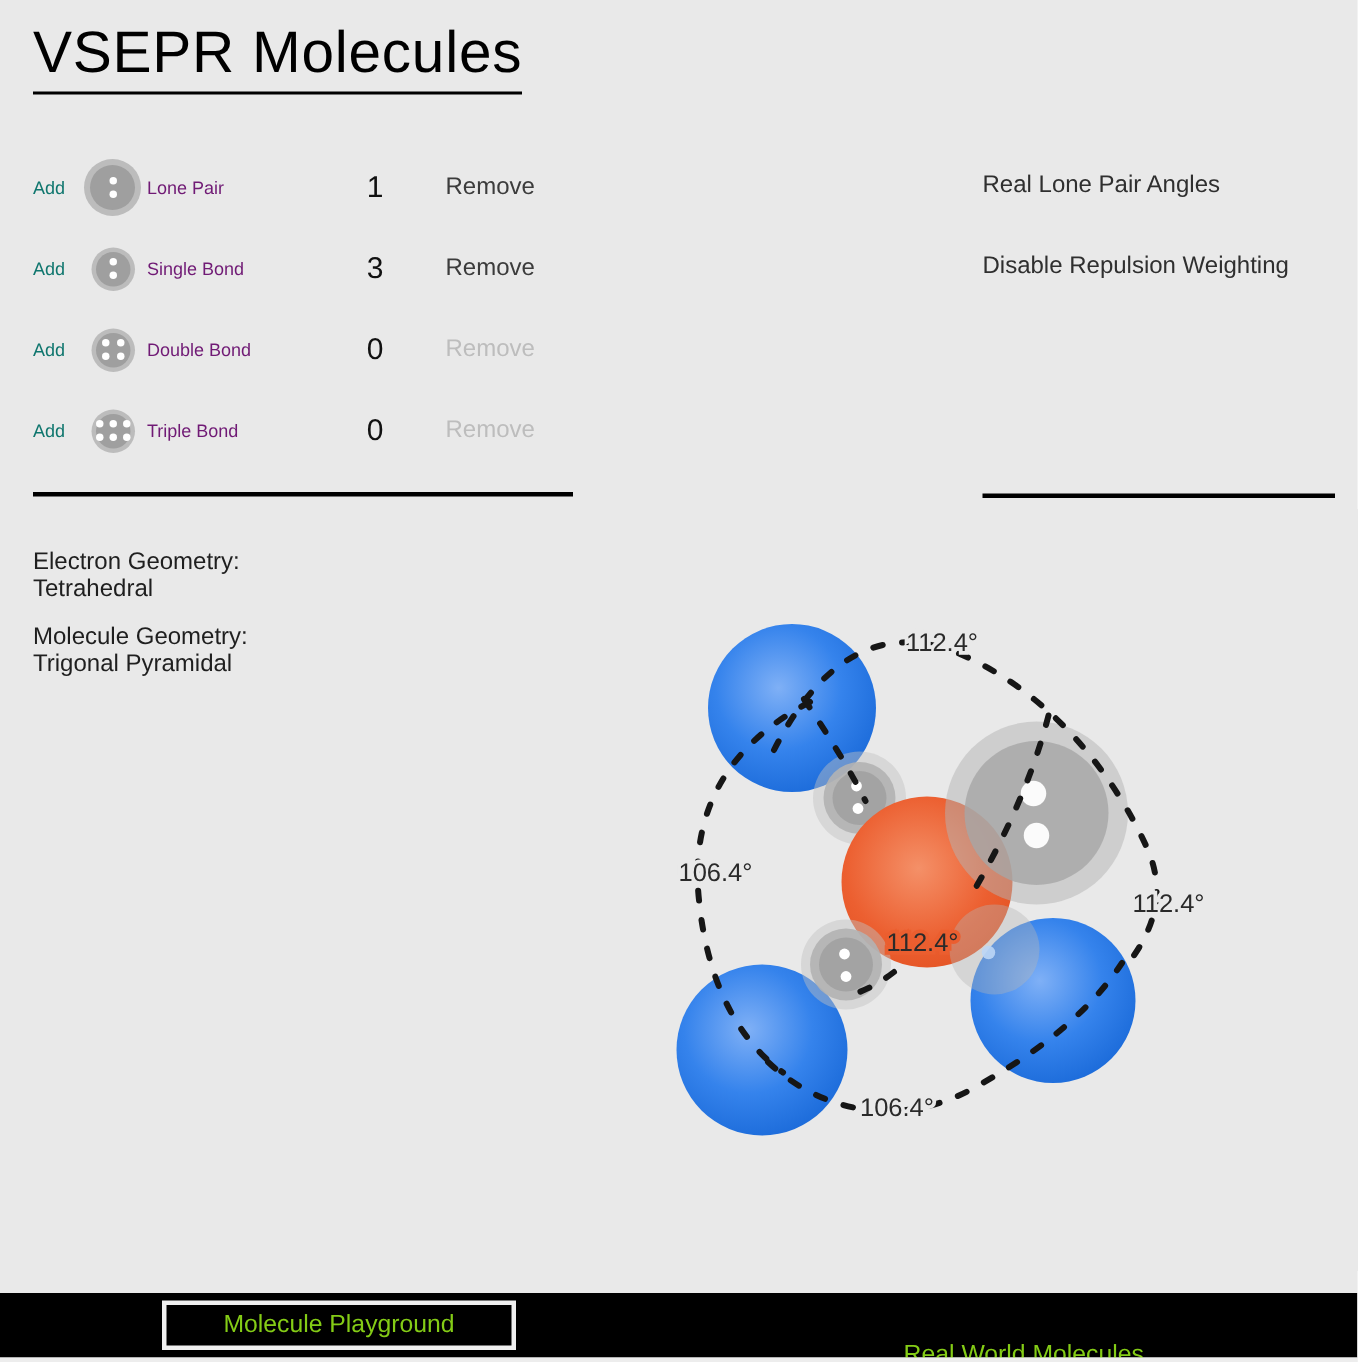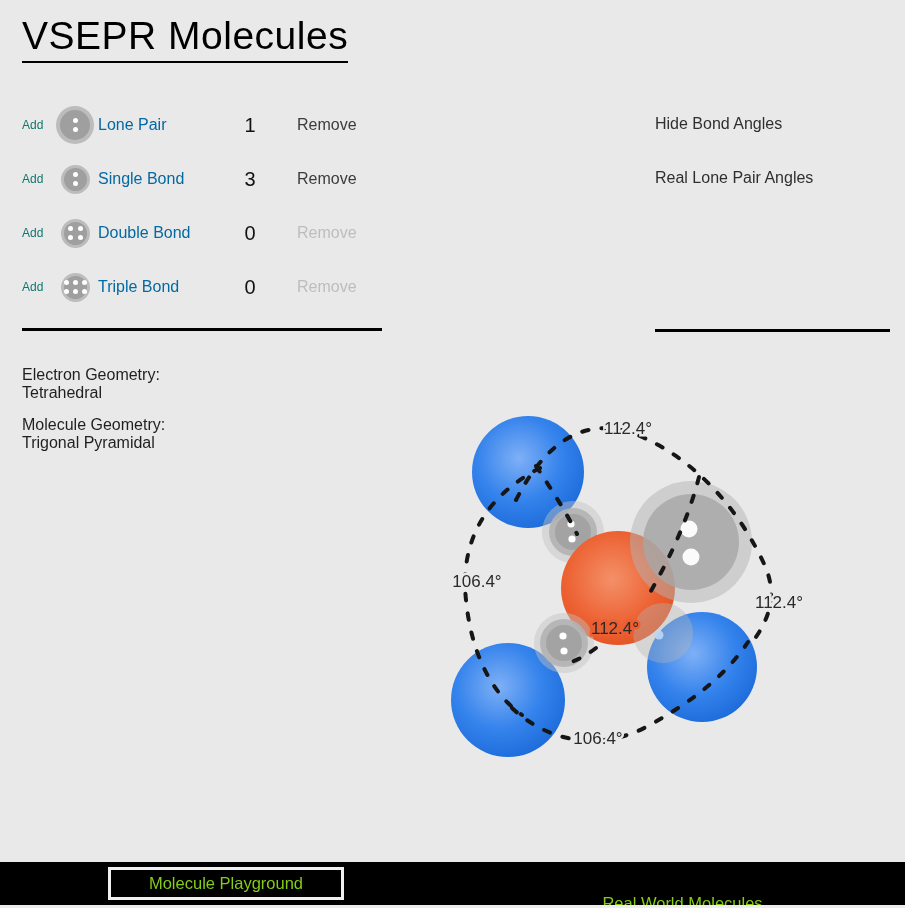--- a/index.html
+++ b/index.html
@@ -21,21 +21,21 @@
   .pair-icon .inner{border-radius:50%;background:#9f9f9f;display:grid;place-items:center;}
   .pair-icon.big{width:38px;height:38px;}
   .pair-icon.big .inner{width:30px;height:30px;}
   .pair-icon.small{width:29px;height:29px;}
   .pair-icon.small .inner{width:23px;height:23px;}
   .dots{display:grid;gap:4px;}
   .dots.c1{grid-template-columns:auto;}
   .dots.c2{grid-template-columns:auto auto;gap:4px 5px;}
   .dots.c3{grid-template-columns:auto auto auto;gap:4px 4px;}
   .dot{width:5px;height:5px;border-radius:50%;background:#fff;}
-  .ctl-label{font-size:16px;color:#0369a1;}
+  .ctl-label{font-size:12px;color:#701a75;}
   .count{font-size:20px;color:#111;text-align:center;}
   .remove{font-size:16px;color:#3c3c3c;padding-left:25px;cursor:pointer;}
   .remove.disabled{color:#bdbdbd;cursor:default;}
   .divider{position:absolute;height:0;border-top:3px solid #000;}
   .divider.left{left:22px;top:328px;width:360px;}
   .divider.right{left:655px;top:329px;width:235px;}
   
   .geometry{position:absolute;left:22px;top:366px;font-size:16px;color:#1f1f1f;}
   .geo-row{display:flex;margin-bottom:14px;flex-direction:column;}
   .geo-label{width:188px;}
@@ -147,22 +147,22 @@
       <span class="geo-label">Electron Geometry:</span>
       <span class="geo-value">Tetrahedral</span>
     </div>
     <div class="geo-row">
       <span class="geo-label">Molecule Geometry:</span>
       <span class="geo-value">Trigonal Pyramidal</span>
     </div>
   </div>
 
   <div class="view-options">
-    <div class="opt-btn">Hide Bond Angles</div>
     <div class="opt-btn">Real Lone Pair Angles</div>
+    <div class="opt-btn">Disable Repulsion Weighting</div>
   </div>
 
   <svg class="molecule-svg" width="485" height="420" viewBox="420 380 485 420">
     <defs>
       <radialGradient id="gBlue" cx="42%" cy="38%" r="78%">
         <stop offset="0%" stop-color="#7fb0f6"></stop>
         <stop offset="48%" stop-color="#3583ec"></stop>
         <stop offset="100%" stop-color="#1161d2"></stop>
       </radialGradient>
       <radialGradient id="gRed" cx="45%" cy="42%" r="78%">

